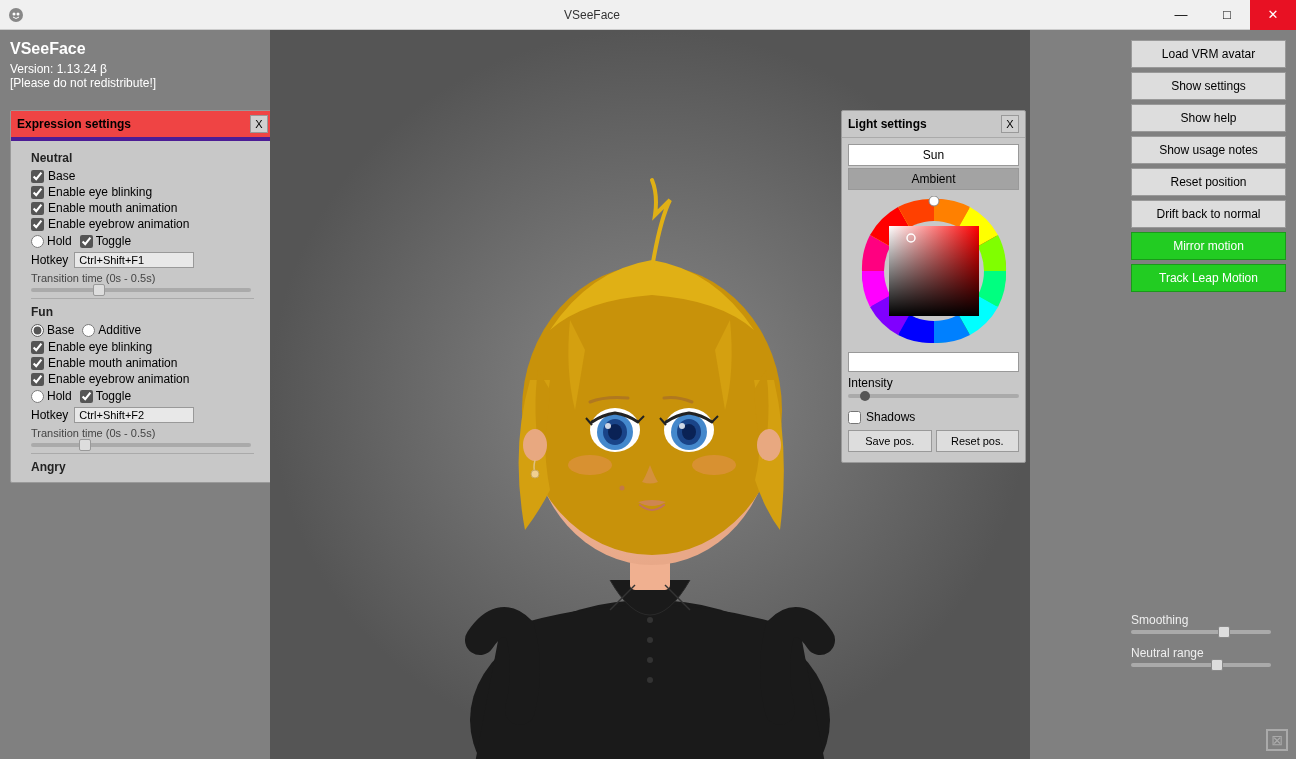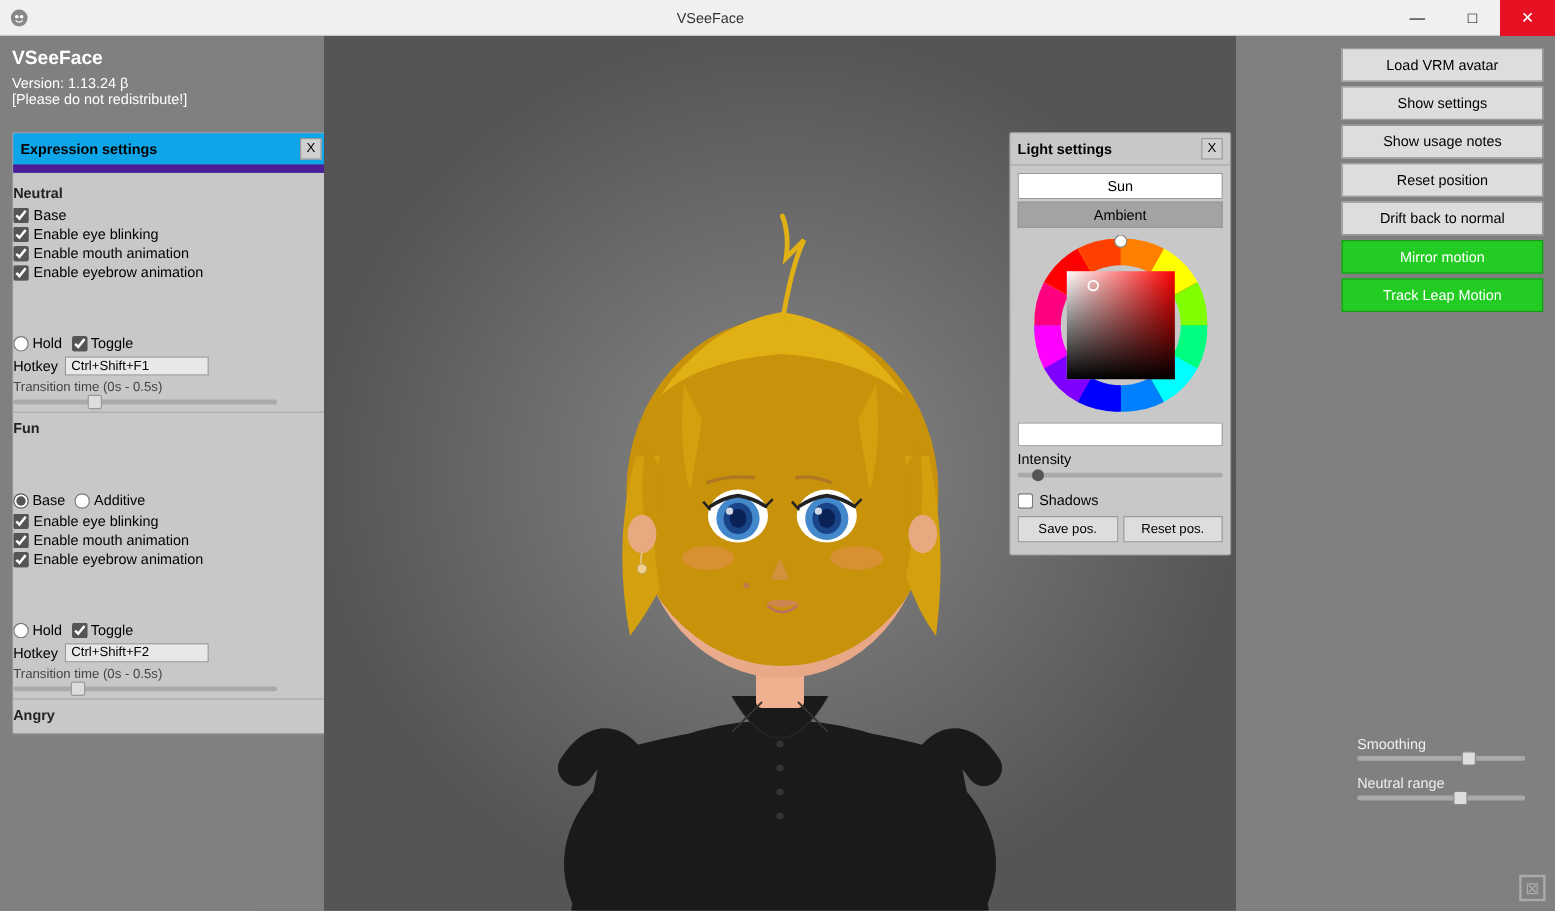--- a/index.html
+++ b/index.html
@@ -79,36 +79,36 @@
       top: 80px; left: 10px;
       width: 265px;
       background: #c8c8c8;
       border: 1px solid #999;
       border-radius: 2px;
     }
     #expression-panel-header {
       display: flex;
       align-items: center;
       justify-content: space-between;
-      background: #0ea5e9;
+      background: #ef4444;
       padding: 4px 6px;
-      border-bottom: 7px solid #4c1d95;
+      border-bottom: 4px solid #4c1d95;
       font-size: 12px;
       font-weight: bold;
     }
     .panel-close-btn {
       width: 18px; height: 18px;
       background: #d0d0d0;
       border: 1px solid #999;
       cursor: pointer;
       font-size: 11px;
       display: flex; align-items: center; justify-content: center;
     }
     #expression-panel-content {
-      padding: 4px 0;
+      padding: 4px 20px;
       max-height: 560px;
       overflow-y: auto;
     }
     
     #expression-panel-content::-webkit-scrollbar { width: 12px; }
     #expression-panel-content::-webkit-scrollbar-track { background: #c8c8c8; }
     #expression-panel-content::-webkit-scrollbar-thumb { background: #999; }
 
     .section-label {
       font-size: 12px;
@@ -129,21 +129,20 @@
       display: flex;
       align-items: center;
       gap: 8px;
       margin: 3px 0;
     }
     .radio-option {
       display: flex;
       align-items: center;
       gap: 3px;
       font-size: 12px;
-      margin-top: 42px;
     }
     .hotkey-row {
       display: flex;
       align-items: center;
       gap: 6px;
       margin: 4px 0;
       font-size: 12px;
     }
     .hotkey-input {
       width: 120px;
@@ -286,21 +285,21 @@
       border: 1px solid #999;
       background: #ddd;
       cursor: pointer;
       font-size: 11px;
     }
 
     
     #right-panel {
       position: absolute;
       top: 10px; right: 10px;
-      width: 168px;
+      width: 155px;
       display: flex;
       flex-direction: column;
       gap: 4px;
     }
     .right-btn {
       width: 100%;
       padding: 6px 8px;
       border: 1px solid #999;
       background: #ddd;
       cursor: pointer;
@@ -669,20 +668,21 @@
 
     <div class="light-buttons">
       <button class="light-btn">Save pos.</button>
       <button class="light-btn">Reset pos.</button>
     </div>
   </div>
 
   <div id="right-panel">
     <button class="right-btn">Load VRM avatar</button>
     <button class="right-btn">Show settings</button>
+    <button class="right-btn">Show help</button>
     <button class="right-btn">Show usage notes</button>
     <button class="right-btn">Reset position</button>
     <button class="right-btn">Drift back to normal</button>
     <button class="right-btn green">Mirror motion</button>
     <button class="right-btn green">Track Leap Motion</button>
   </div>
 
   <div id="sliders-panel">
     <div class="slider-row-right">
       <div class="slider-label-right">Smoothing</div>

